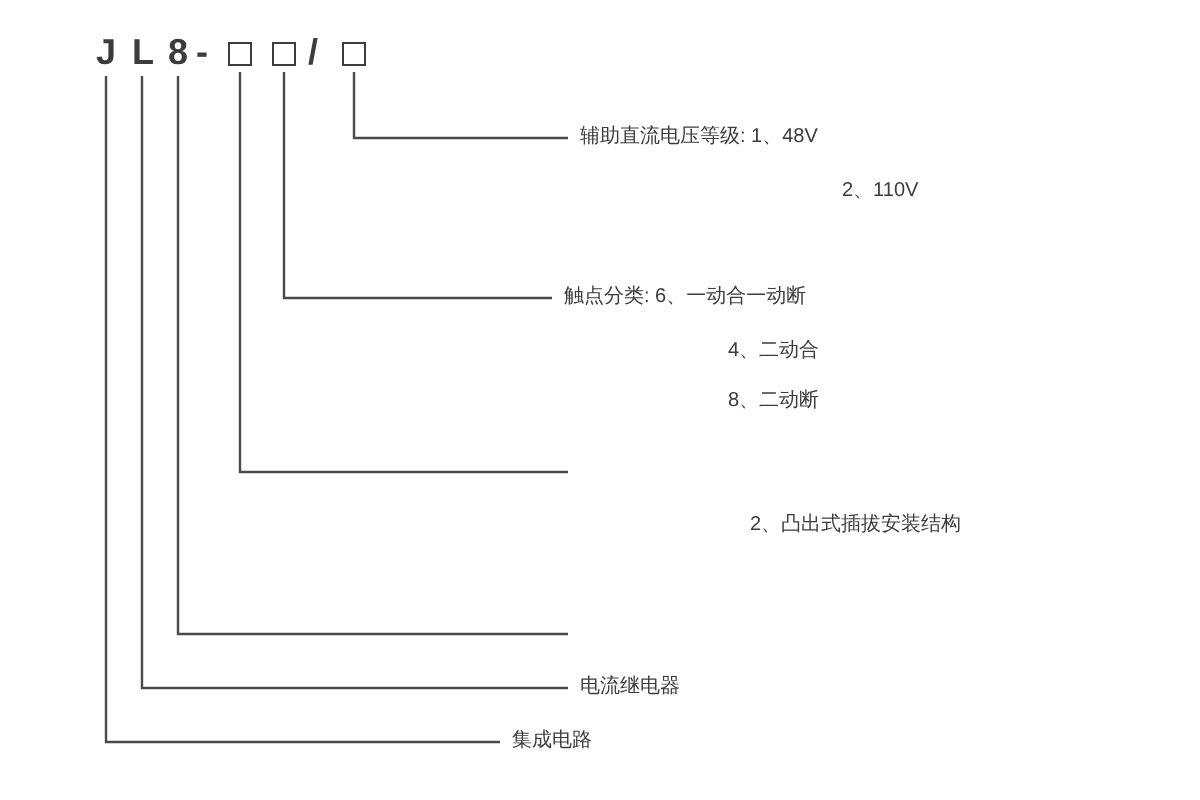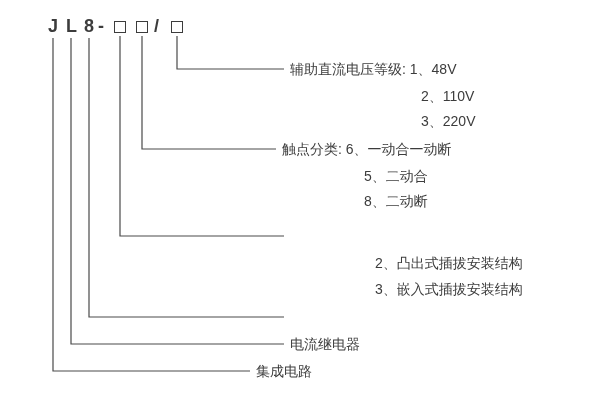--- a/index.html
+++ b/index.html
@@ -29,21 +29,21 @@
     position: absolute;
     top: 21px;
     width: 12px;
     height: 12px;
     border: 1.5px solid #3c3c3c;
     background: #ffffff;
     box-sizing: border-box;
   }
   .lbl {
     position: absolute;
-    font-size: 14px;
+    font-size: 10px;
     color: #3c3c3c;
     white-space: nowrap;
     transform: translateY(-50%);
     line-height: 18px;
   }
   svg.lines {
     position: absolute;
     left: 0;
     top: 0;
     width: 600px;
@@ -73,25 +73,23 @@
   <span class="code-char" style="left:66px">L</span>
   <span class="code-char" style="left:84px">8</span>
   <span class="code-char" style="left:98px">-</span>
   <span class="code-box" style="left:114px"></span>
   <span class="code-box" style="left:136px"></span>
   <span class="code-char" style="left:154px">/</span>
   <span class="code-box" style="left:171px"></span>
 
   <div class="lbl" style="left:290px; top:69px">辅助直流电压等级: 1、48V</div>
   <div class="lbl" style="left:421px; top:96px">2、110V</div>
-  <div class="lbl" style="left:421px; top:121px">3、220V</div>
 
   <div class="lbl" style="left:282px; top:149px">触点分类: 6、一动合一动断</div>
-  <div class="lbl" style="left:364px; top:176px">5、二动合</div>
+  <div class="lbl" style="left:364px; top:176px">4、二动合</div>
   <div class="lbl" style="left:364px; top:201px">8、二动断</div>
 
   <div class="lbl" style="left:375px; top:263px">2、凸出式插拔安装结构</div>
-  <div class="lbl" style="left:375px; top:289px">3、嵌入式插拔安装结构</div>
 
   <div class="lbl" style="left:256px; top:371px">集成电路</div>
   <div class="lbl" style="left:290px; top:344px">电流继电器</div>
 
 </div>
 
 </body></html>

